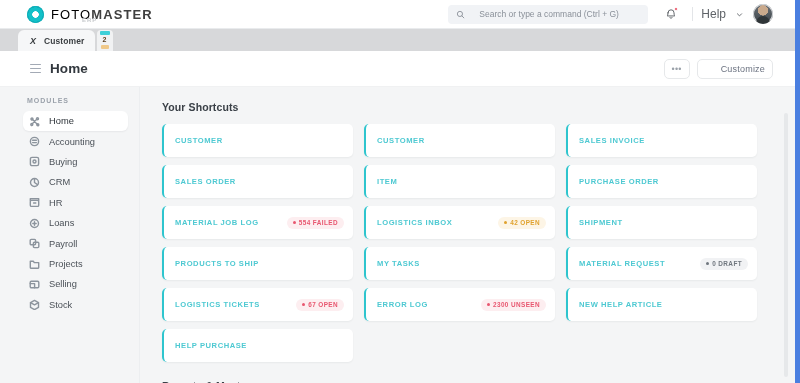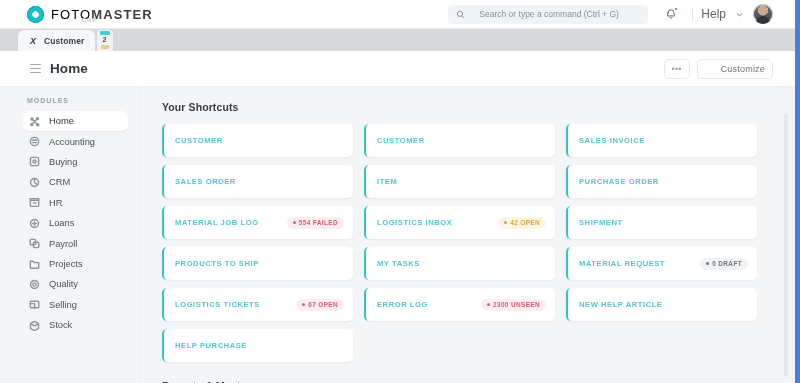--- a/index.html
+++ b/index.html
@@ -343,29 +343,20 @@
             <span class="side-ico">
               <svg viewBox="0 0 11 11" stroke-linecap="round" stroke-linejoin="round">
                 <path d="M1.3 3.3h3l1 1.3h4.4v4.8a.9.9 0 0 1-.9.9H2.2a.9.9 0 0 1-.9-.9z"></path>
               </svg>
             </span>
             <span>Projects</span>
           </div>
           <div class="side-item">
             <span class="side-ico">
               <svg viewBox="0 0 11 11" stroke-linecap="round" stroke-linejoin="round">
-                <circle cx="5.5" cy="5.5" r="4"></circle>
-                <circle cx="5.5" cy="5.5" r="1.6"></circle>
-              </svg>
-            </span>
-            <span>Quality</span>
-          </div>
-          <div class="side-item">
-            <span class="side-ico">
-              <svg viewBox="0 0 11 11" stroke-linecap="round" stroke-linejoin="round">
                 <rect x="1.2" y="2.2" width="8.6" height="6.6" rx="1.2"></rect>
                 <path d="M1.2 4.6h4.4v4.2"></path>
               </svg>
             </span>
             <span>Selling</span>
           </div>
           <div class="side-item">
             <span class="side-ico">
               <svg viewBox="0 0 11 11" stroke-linecap="round" stroke-linejoin="round">
                 <path d="M5.5 1.4l4 2.2v4.8l-4 2.2-4-2.2V3.6z"></path>

